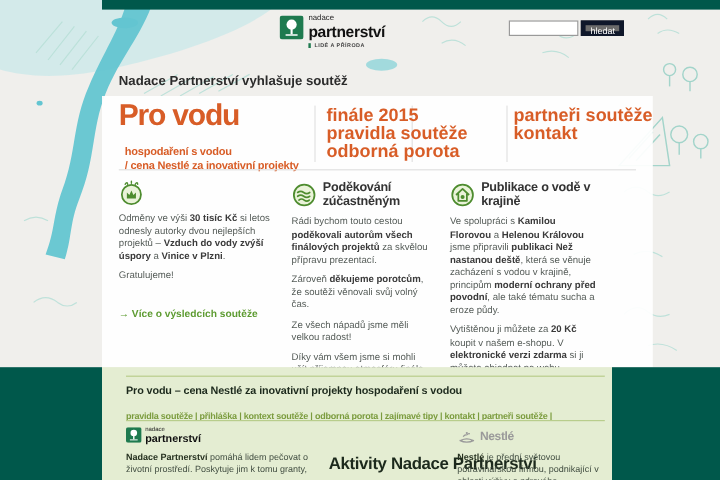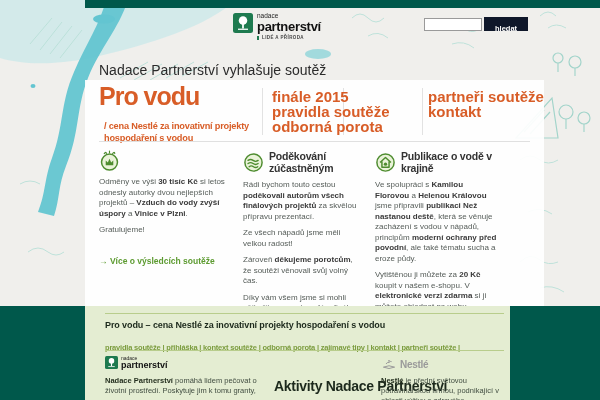--- a/index.html
+++ b/index.html
@@ -13,24 +13,24 @@
   .site-logo .lg-icon{width:20px;height:20px;display:block;}
   .lg-text{margin-left:4px;line-height:1;}
   .lg-top{font-size:6.5px;color:#222;}
   .lg-name{font-size:13px;font-weight:bold;color:#111;letter-spacing:-0.3px;}
   .lg-tag{margin-top:3px;font-size:4.5px;font-weight:bold;color:#444;letter-spacing:0.4px;
           border-left:2px solid #1e7a4f;padding-left:3px;}
 
   
   .search{position:absolute;left:424px;top:17px;display:flex;align-items:center;}
   .search input{width:52px;height:11px;font-size:8px;border:1px solid #9a9a9a;background:#fff;padding:0 2px;}
-  .search button{margin-left:2px;height:13px;background:#6b6b6b;color:#fff;border:7px solid #0f172a;
-                 font-size:7.5px;padding:0 4px;font-family:inherit;cursor:pointer;font-weight:bold;}
-
-  .kicker{position:absolute;left:99px;top:62px;font-size:14px;font-weight:normal;color:#2b2b2b;}
+  .search button{margin-left:2px;height:13px;background:#6b6b6b;color:#fff;border:4px solid #0f172a;
+                 font-size:7.5px;padding:0 4px;font-family:inherit;cursor:pointer;}
+
+  .kicker{position:absolute;left:99px;top:62px;font-size:11px;font-weight:bold;color:#2b2b2b;}
 
   
   .card{position:absolute;left:85px;top:80px;width:459px;height:226px;background:rgba(255,255,255,0.93);}
   .title{position:absolute;left:14px;top:2px;font-size:25px;font-weight:bold;
          color:var(--orange,#d85d27);letter-spacing:-1px;}
   .subtitle{position:absolute;left:19px;top:40px;font-size:9.2px;font-weight:bold;line-height:12px;
             color:var(--orange,#d85d27);letter-spacing:-0.2px;}
   .menu-col{position:absolute;top:9px;}
   .menu-c1{left:187px;} .menu-c2{left:265px;} .menu-c3{left:343px;}
   .menu-col a{display:block;font-size:15px;font-weight:bold;color:var(--orange,#d85d27);
@@ -142,22 +142,22 @@
   <div class="search">
     <input type="text" value="" style="">
     <button>hledat</button>
   </div>
 
   <div class="kicker">Nadace Partnerství vyhlašuje soutěž</div>
 
   <div class="card">
     <div class="title">Pro vodu</div>
     <div class="subtitle">
+      <div>hospodaření s vodou</div>
       <div>/ cena Nestlé za inovativní projekty</div>
-      <div>hospodaření s vodou</div>
     </div>
 
     <div class="vdiv vd1"></div>
     <div class="vdiv vd2"></div>
     <div class="vdiv vd3"></div>
 
     <nav class="menu-col menu-c1">
         <a>finále 2015</a>
         <a>pravidla soutěže</a>
         <a>odborná porota</a>
@@ -192,39 +192,39 @@
           <span class="cicon">
             <svg viewBox="0 0 20 20">
               <circle cx="10" cy="10" r="8.2" fill="#eaf3d9" stroke="#4e8c2f" stroke-width="1.4"></circle>
               <path d="M4.8,8 Q7.2,6.2 9.6,8 T14.4,8 M4.8,11 Q7.2,9.2 9.6,11 T14.4,11 M5.8,14 Q7.9,12.4 10,14 T14,14" stroke="#4e8c2f" stroke-width="1.3" fill="none" stroke-linecap="round"></path>
             </svg>
           </span>
           <h3>Poděkování zúčastněným</h3>
         </div>
         <div class="paras">
             <p><span>Rádi bychom touto cestou </span><span class="b">poděkovali autorům všech finálových projektů</span><span> za skvělou přípravu prezentací.</span></p>
+            <p><span>Zároveň </span><span class="b">děkujeme porotcům</span><span>, že soutěži věnovali svůj volný čas.</span></p>
             <p><span>Ze všech nápadů jsme měli velkou radost!</span></p>
-            <p><span>Zároveň </span><span class="b">děkujeme porotcům</span><span>, že soutěži věnovali svůj volný čas.</span></p>
             <p><span>Díky vám všem jsme si mohli užít příjemnou atmosféru finále.</span></p>
           </div>
       </div>
 
       <div class="ccol3">
         <div class="ccol-head">
           <span class="cicon">
             <svg viewBox="0 0 20 20">
               <circle cx="10" cy="10" r="8.2" fill="#eaf3d9" stroke="#4e8c2f" stroke-width="1.4"></circle>
               <path d="M4.8,10 L10,5.2 L15.2,10 M6.6,9 L6.6,14.6 L13.4,14.6 L13.4,9" stroke="#4e8c2f" stroke-width="1.4" fill="none" stroke-linejoin="round"></path>
               <circle cx="10" cy="11.6" r="1.6" fill="#4e8c2f"></circle>
             </svg>
           </span>
           <h3>Publikace o vodě v krajině</h3>
         </div>
         <div class="paras">
-            <p><span>Ve spolupráci s </span><span class="b">Kamilou Florovou</span><span> a </span><span class="b">Helenou Královou</span><span> jsme připravili </span><span class="b">publikaci Než nastanou deště</span><span>, která se věnuje zacházení s vodou v nápadů, principům </span><span class="b">moderní ochrany před povodní</span><span>, ale také tématu sucha a eroze půdy.</span></p>
+            <p><span>Ve spolupráci s </span><span class="b">Kamilou Florovou</span><span> a </span><span class="b">Helenou Královou</span><span> jsme připravili </span><span class="b">publikaci Než nastanou deště</span><span>, která se věnuje zacházení s vodou v krajině, principům </span><span class="b">moderní ochrany před povodní</span><span>, ale také tématu sucha a eroze půdy.</span></p>
             <p><span>Vytištěnou ji můžete za </span><span class="b">20 Kč</span><span> koupit v našem e-shopu. V </span><span class="b">elektronické verzi zdarma</span><span> si ji můžete objednat na webu.</span></p>
           </div>
       </div>
     </div>
   </div>
 
   <div class="band-left"></div>
   <div class="band-right"></div>
 
   <div class="footer">

